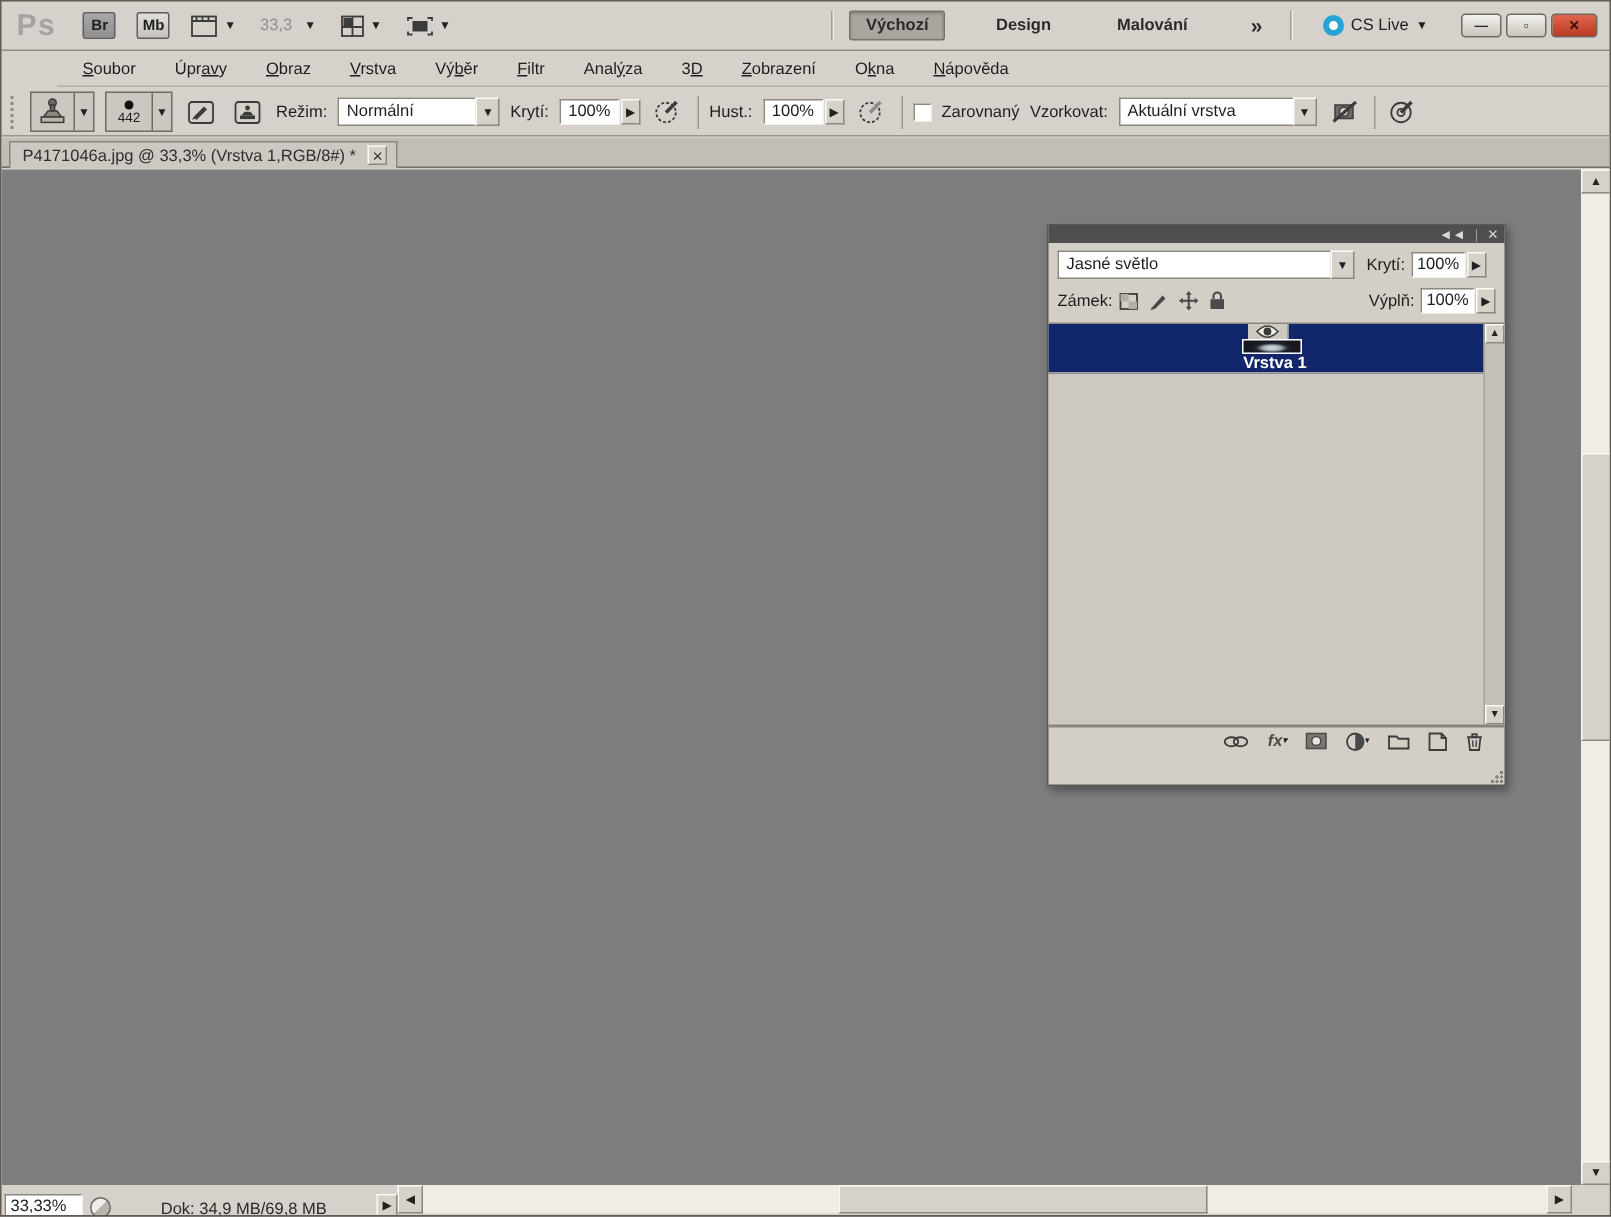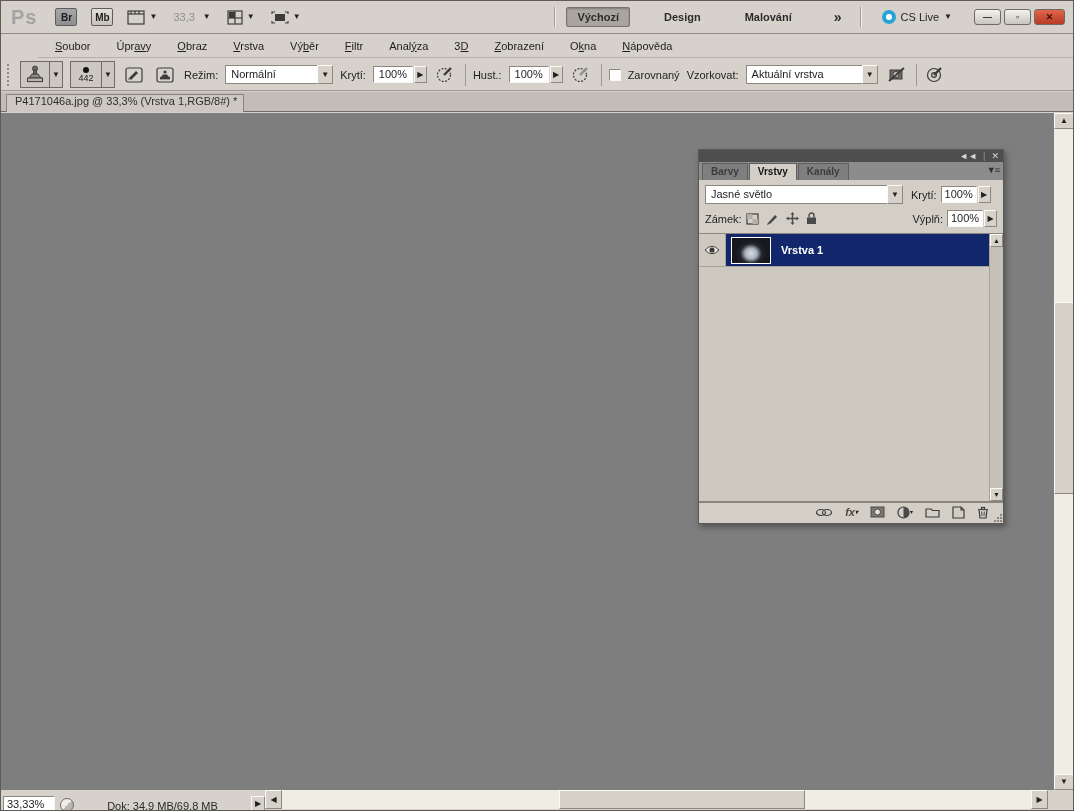--- a/index.html
+++ b/index.html
@@ -58,21 +58,21 @@
   .pselect .val { background:#fff; border:1px solid; border-color:#8c887f #8c887f #8c887f #8c887f;
                   border-right:none; padding:2px 5px 0 5px; }
   .pselect .drop { width:16px; display:flex; align-items:center; justify-content:center; }
   .checkbox { width:12px; height:12px; }
 
   
   .tabbar { position:absolute; left:0; top:91px; width:100%; height:20px; background:#c2beb7;
             border-bottom:1px solid #6f6b65; }
   .doctab { position:absolute; left:5px; top:2px; height:18px; padding:0 6px 0 8px;
             background:#cdc9c2; border:1px solid #8a867f; border-bottom:none;
-            display:flex; align-items:center; gap:8px; color:#2e2e2e;flex-direction:column; }
+            display:flex; align-items:center; gap:8px; color:#2e2e2e; }
   .tabclose { width:13px; height:13px; font-size:9px; display:flex; align-items:center; justify-content:center; color:#333; }
 
   
   .canvas { position:absolute; left:0; top:112px; width:1053px; height:677px; background:#7e7e7e; }
 
   
   .vscroll { position:absolute; left:1053px; top:112px; width:20px; height:677px; background:#f0ede4; }
   .sbtn { position:absolute; width:100%; height:16px; display:flex; align-items:center; justify-content:center; }
   .vthumb { position:absolute; left:0; width:100%; }
   .hscroll { position:absolute; left:264px; top:789px; width:783px; height:19px; background:#f0ede4; }
@@ -96,21 +96,21 @@
   .lp-tabs { height:18px; background:#8c8c8c; display:flex; align-items:flex-end; padding-left:3px; position:relative; }
   .lp-tab { height:17px; padding:2px 8px 0 8px; margin-right:1px; font-size:10px; font-weight:bold;
             background:#7f7f7f; color:#3c3c3c; border:1px solid #5f5f5f; border-bottom:none; }
   .lp-tab.active { background:#d3cfc6; color:#141414; }
   .lp-menu { position:absolute; right:4px; top:3px; color:#2e2e2e; font-size:9px; letter-spacing:-1px; }
   .lp-controls { padding:5px 6px 4px 6px; }
   .lp-row { display:flex; align-items:center; margin-bottom:6px; }
   .lp-label { margin:0 4px 0 8px; }
   .lockicons { display:flex; align-items:center; gap:7px; margin-left:4px; flex:1; }
   .lp-list { position:relative; height:269px; background:#cdc9c0; border-top:1px solid #8a867f; border-bottom:1px solid #8a867f; }
-  .lrow { position:absolute; left:0; width:292px; height:33px; border-bottom:1px solid #a8a49c; display:flex; align-items:center; }
+  .lrow { position:absolute; left:0; width:292px; height:33px; border-bottom:1px solid #a8a49c; display:flex; align-items:center;flex-direction:column; }
   .lrow .eyecol { width:27px; height:100%; display:flex; align-items:center; justify-content:center;
                   border-right:1px solid #a8a49c; background:#cdc9c0; }
   .lrow.selected { background:#12266b; }
   .lthumb { width:40px; height:27px; margin-left:5px; }
   .lname { margin-left:10px; }
   .lp-scroll { position:absolute; right:0; top:0; width:14px; height:100%; background:#c5c1b8; border-left:1px solid #a8a49c; }
   .lp-sbtn { position:absolute; left:0; width:100%; height:13px; display:flex; align-items:center; justify-content:center; }
   .lp-bottom { height:19px; border-top:1px solid #8a867f; display:flex; align-items:center; justify-content:flex-end;
                gap:12px; padding-right:14px; }
   .lp-bottom .ico { display:flex; align-items:center; color:#4a4a4a; }
@@ -362,26 +362,20 @@
   </div>
 
   <div class="lpanel">
 
     <div class="lp-titlebar">
       <span>◄◄</span>
       <span style="color:#9a9a9a">|</span>
       <span>✕</span>
     </div>
 
-    <div class="lp-tabs">
-      <div class="lp-tab">Barvy</div>
-      <div class="lp-tab active">Vrstvy</div>
-      <div class="lp-tab">Kanály</div>
-      <div class="lp-menu">▼≡</div>
-    </div>
 
     <div class="lp-controls">
       <div class="lp-row">
         <div class="pselect" style="width:198px">
           <div class="val" style="flex:1">Jasné světlo</div>
           <div class="drop raised">
               <span class="tri">▼</span>
             </div>
         </div>
         <span class="lp-label">Krytí:</span>

